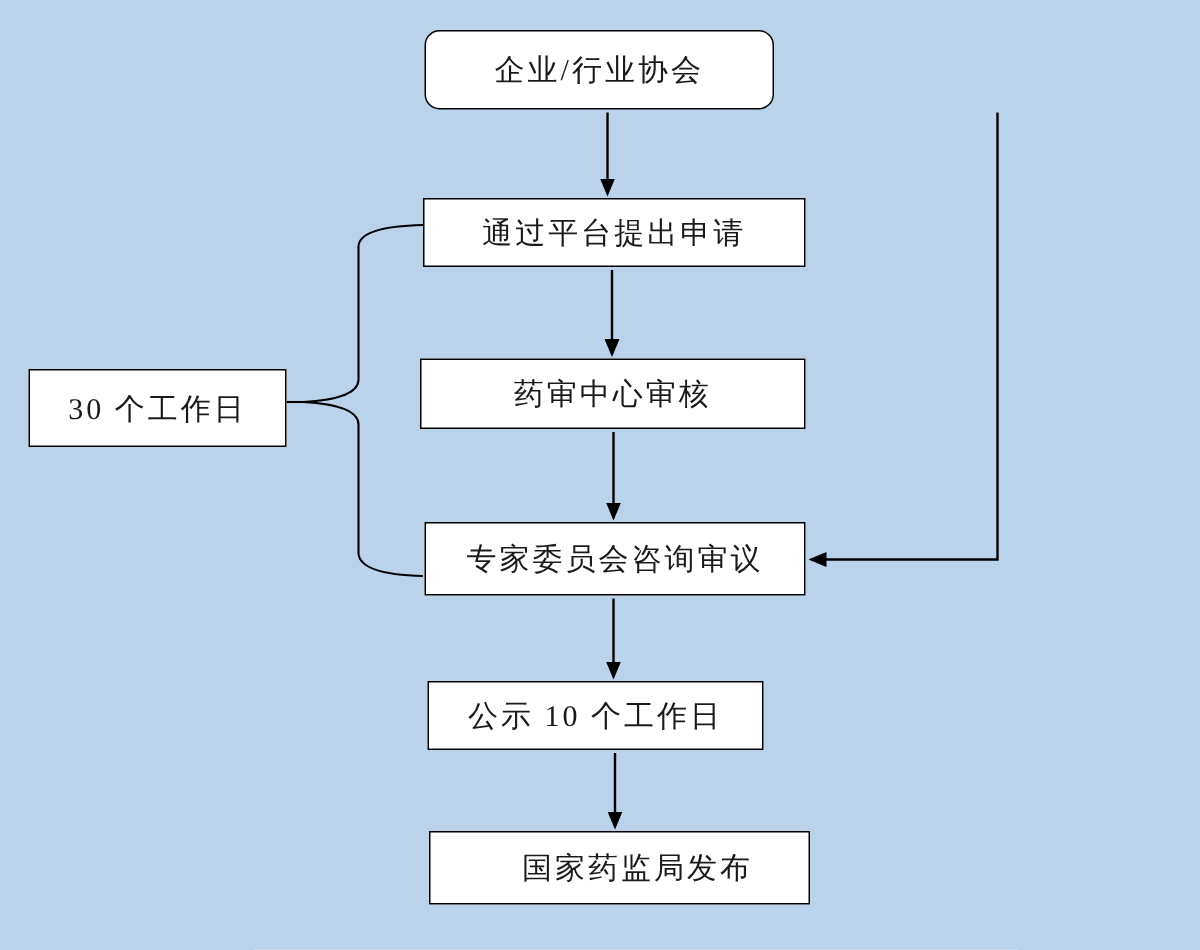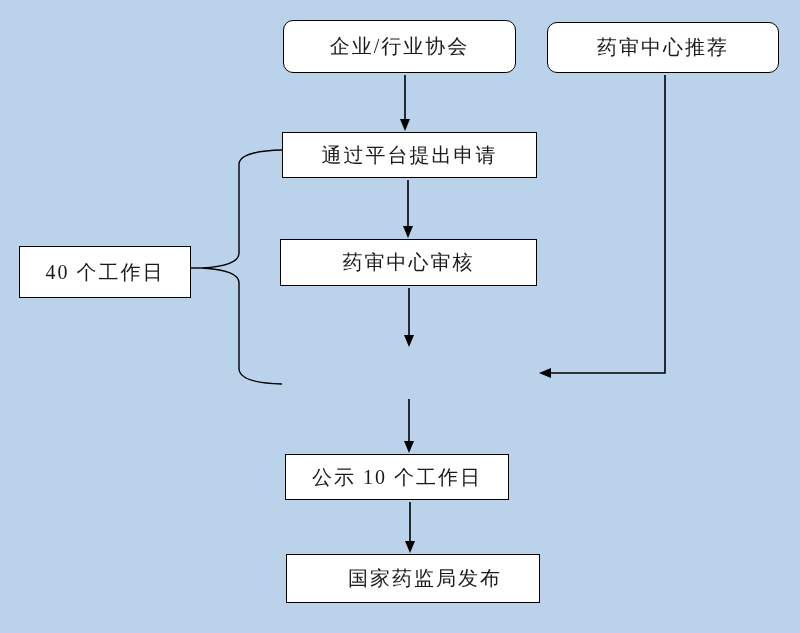--- a/index.html
+++ b/index.html
@@ -57,38 +57,38 @@
     <path d="M665,75 L665,373 L541,373" fill="none" stroke="#000000" stroke-width="1.6" marker-end="url(#arrowhead)"></path>
 
     <path d="M282,150 Q240,151 239,164 L239,253 Q239,266 202,268 Q239,270 239,283 L239,369 Q240,383 282,384" fill="none" stroke="#000000" stroke-width="1.4"></path>
     <line x1="191" y1="268" x2="202" y2="268" stroke="#000000" stroke-width="1.4"></line>
   </svg>
 
   <div class="node rounded node-enterprise">
     <span>企业/行业协会</span>
   </div>
 
-  <div class="node rounded node-cde-recommend">
-    <span>药审中心推荐</span>
-  </div>
 
   <div class="node node-apply">
     <span>通过平台提出申请</span>
   </div>
 
   <div class="node node-cde-review">
     <span>药审中心审核</span>
   </div>
 
+  <div class="node node-expert">
+    <span>专家委员会咨询审议</span>
+  </div>
 
   <div class="node node-public">
     <span>公示 10 个工作日</span>
   </div>
 
   <div class="node node-nmpa">
     <span>国家药监局发布</span>
   </div>
 
   <div class="node node-sixty-days">
-    <span>40 个工作日</span>
+    <span>30 个工作日</span>
   </div>
 
 </div>
 
 </body></html>

